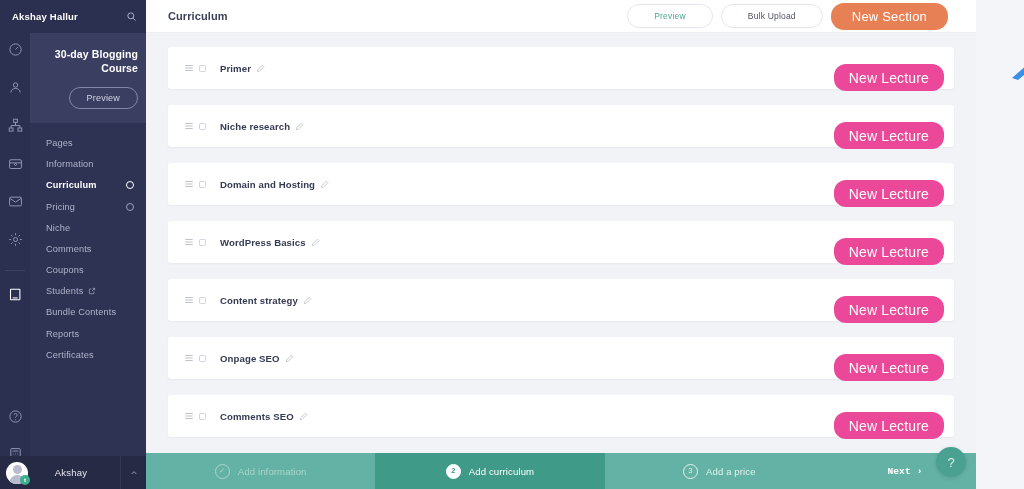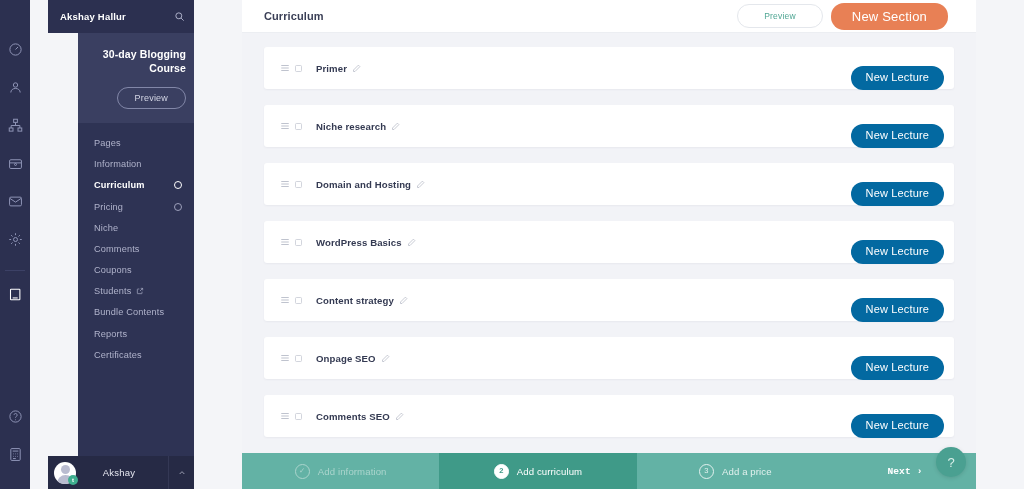--- a/index.html
+++ b/index.html
@@ -2,21 +2,21 @@
 <html><head>
 <meta charset="utf-8">
 <style>
   * { box-sizing: border-box; margin: 0; padding: 0; }
   html, body {
     width: 1024px; height: 489px;
     font-family: "Liberation Sans", sans-serif;
     overflow: hidden;
     background: #f4f5f8;
   }
-  #app { position: relative; width: 976px; height: 489px; display: flex; gap: 48px; }
+  #app { position: relative; width: 976px; height: 489px; display: flex; }
 
   
   .rail {
     width: 30px; height: 489px;
     background: #2c3050;
     display: flex; flex-direction: column; align-items: center;
     padding-top: 38px;
     flex: 0 0 30px;
   }
   .rail-icon {
@@ -168,22 +168,22 @@
   .dup-icon { width: 22px; color: #c3c7d2; display: flex; align-items: center; }
   .dup-icon svg { width: 9px; height: 9px; }
   .sec-title {
     font-size: 9.6px; font-weight: bold; color: #343a52;
     letter-spacing: .1px; white-space: nowrap;
   }
   .edit-icon { margin-left: 5px; color: #b6bac6; display: flex; align-items: center; }
   .edit-icon svg { width: 9px; height: 9px; }
   .spacer { flex: 1; }
   .btn-lecture {
-    background: #0369a1; border: none; color: #ffffff;
-    font-size: 11px; border-radius: 12px;
+    background: #ec4899; border: none; color: #ffffff;
+    font-size: 14px; border-radius: 12px;
     padding: 6.5px 15px; line-height: 1; cursor: pointer;
     letter-spacing: .15px; white-space: nowrap; margin-top: 19px;
   }
 
   
   .steps {
     position: absolute; left: 0; bottom: 0; width: 100%; height: 36px;
     display: flex; align-items: stretch;
     background: #63b2a5;
   }
@@ -390,20 +390,21 @@
       </div>
     </div>
   </div>
 
   <div class="main">
 
     <div class="topbar">
       <div class="page-title">Curriculum</div>
       <div class="topbar-actions">
         <button class="btn-outline">Preview</button>
+        <button class="btn-outline dark">Bulk Upload</button>
         <button class="btn-primary">New Section</button>
       </div>
     </div>
 
     <div class="content">
 
       <div class="section-row">
         <span class="drag-handle">
             <svg viewBox="0 0 24 24" stroke="currentColor" stroke-width="2.2">
               <path d="M3 6h18M3 12h18M3 18h18"></path>

